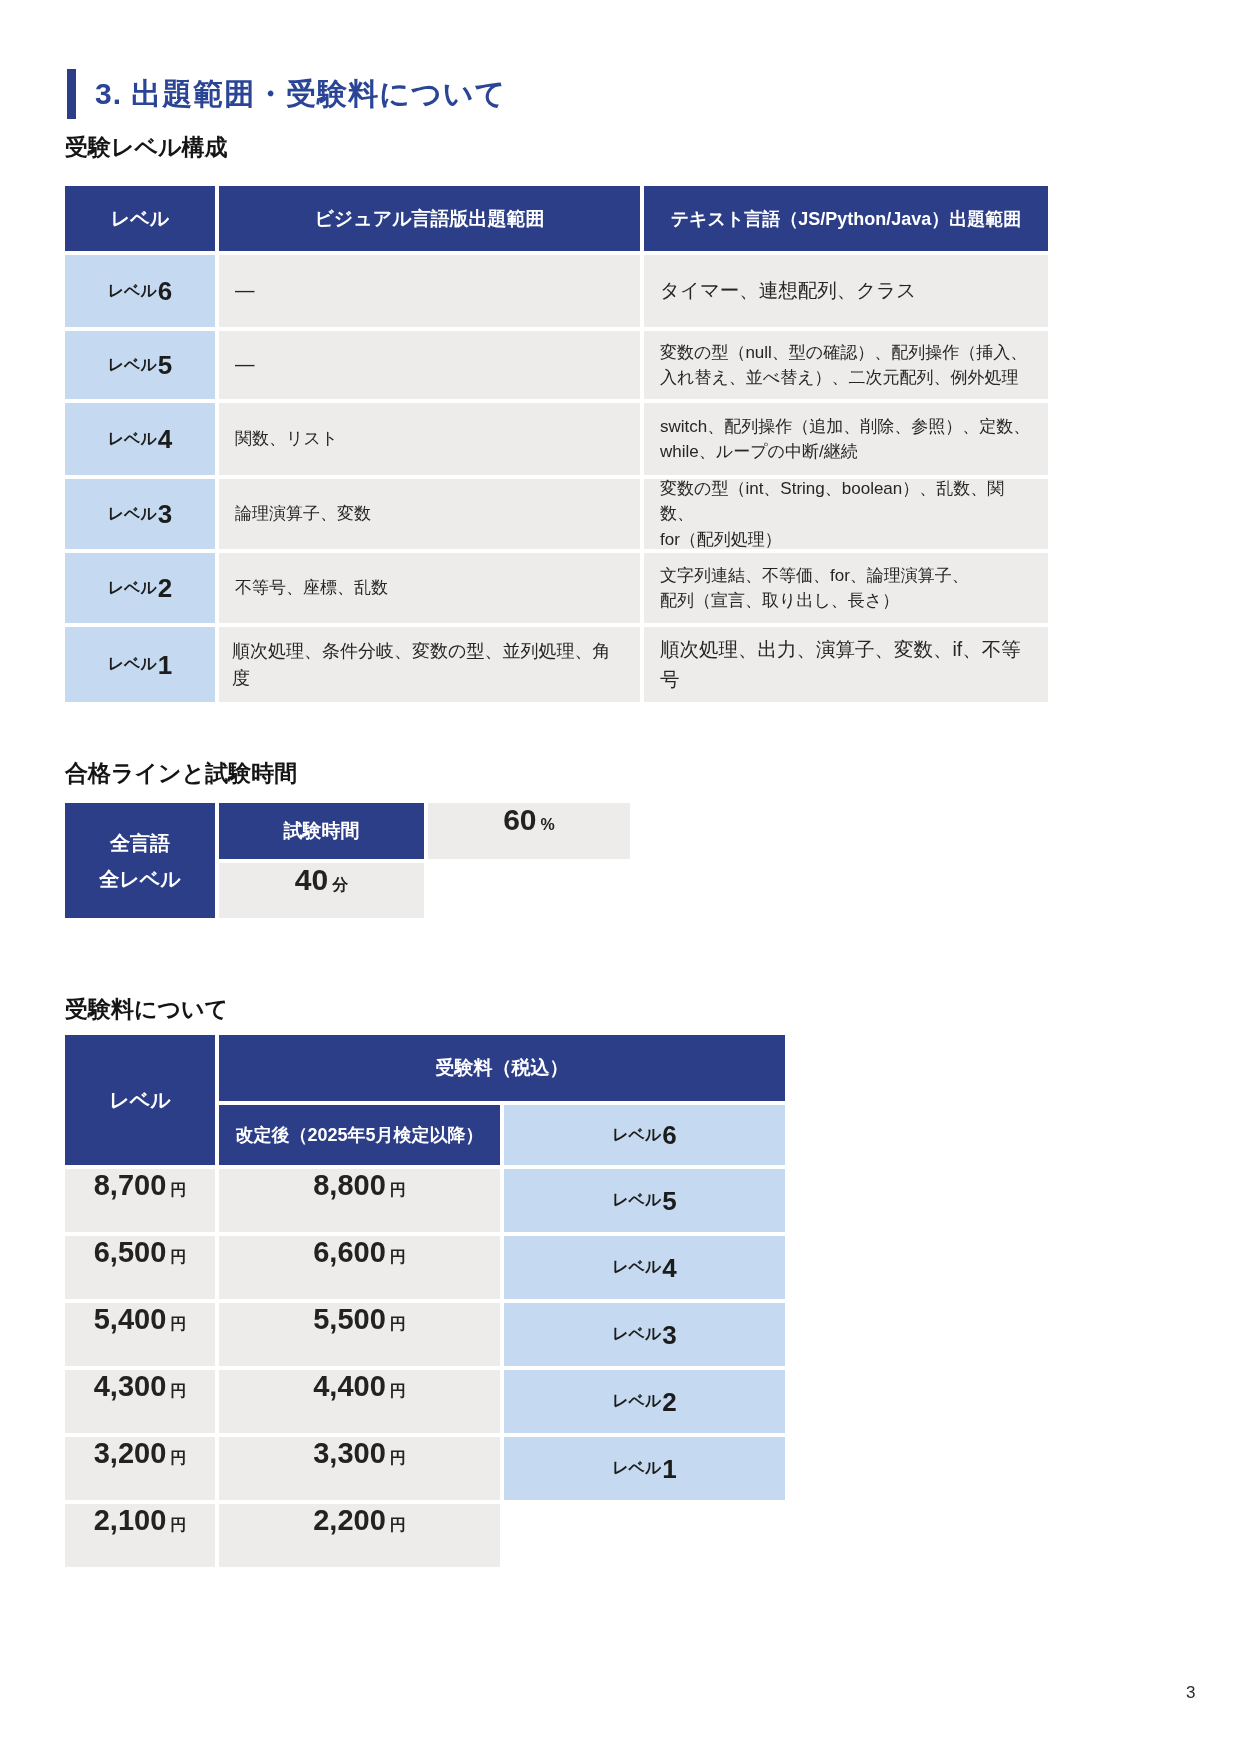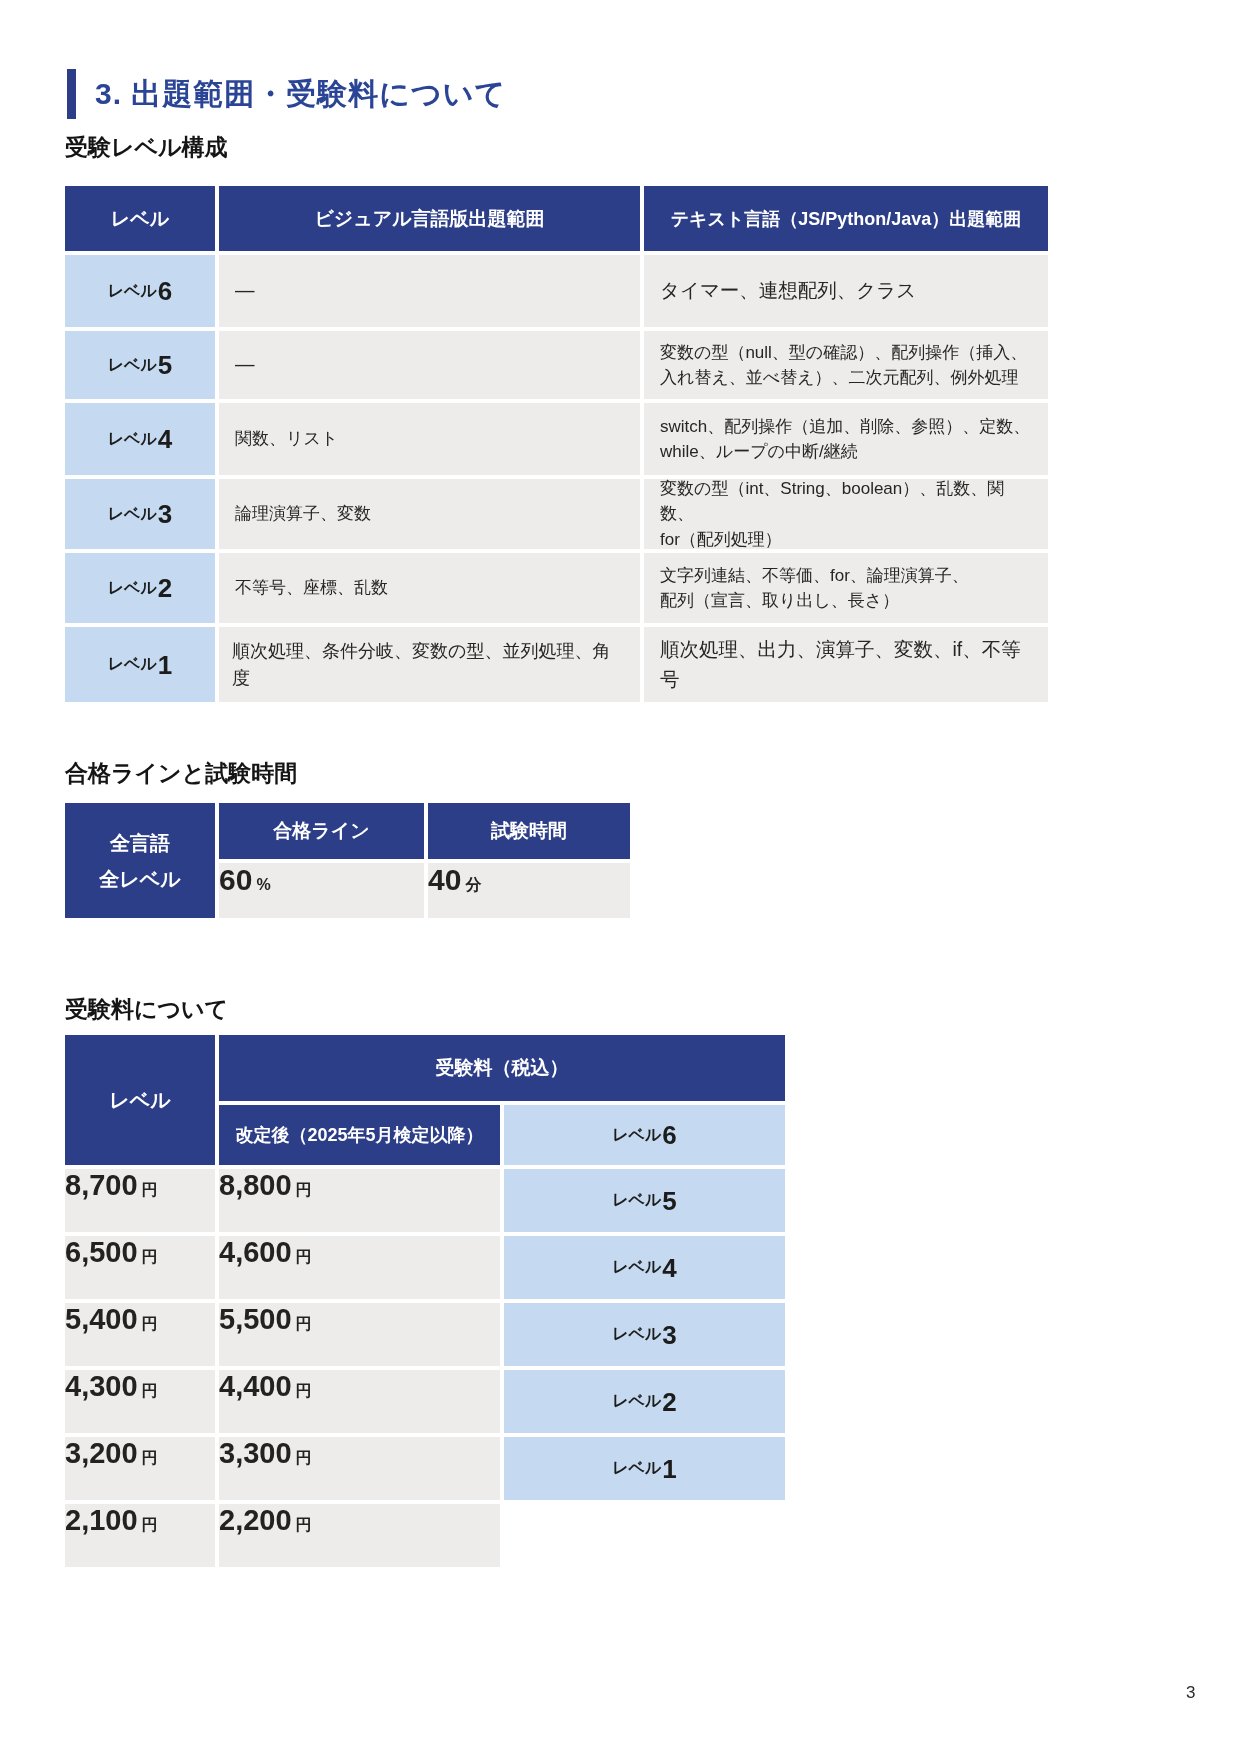--- a/index.html
+++ b/index.html
@@ -32,21 +32,21 @@
   .grid{display:grid;gap:4px;background:#fff;}
 
   
   .th{background:var(--navy);color:#fff;font-weight:700;display:flex;align-items:center;justify-content:center;text-align:center;font-size:19px;}
   .th.small{font-size:18px;}
   .cell-level{background:var(--lblue);display:flex;align-items:center;justify-content:center;}
   .lv-prefix{font-size:16px;font-weight:700;color:#1c1c1c;}
   .lv-num{font-size:26px;font-weight:700;color:#1c1c1c;line-height:1;margin-left:1px;}
   .cell-body{background:var(--gray);display:flex;align-items:center;padding:0 16px;font-size:17px;color:var(--ink);white-space:pre-line;line-height:1.5;}
   .cell-body.lg{font-size:19.5px;}
-  .cell-value{background:var(--gray);display:flex;align-items:baseline;}
+  .cell-value{background:var(--gray);display:flex;align-items:baseline;justify-content:center;}
   .val-num{font-size:29px;font-weight:700;color:#222;}
   .val-unit{font-size:16px;font-weight:700;color:#222;margin-left:4px;}
 
   
   .t-levels{grid-template-columns:150px 421px 404px;grid-template-rows:65px 72px 68px 72px 70px 70px 75px;}
 
   
   .t-pass{grid-template-columns:150px 205px 202px;grid-template-rows:56px 55px;}
   .pass-label{grid-row:1/3;background:var(--navy);color:#fff;font-weight:700;font-size:20px;display:flex;align-items:center;justify-content:center;text-align:center;white-space:pre-line;line-height:1.8;}
   .t-pass .val-num{font-size:30px;}
@@ -120,21 +120,20 @@
     </div>
     <div class="cell-body" style="font-size:18px;padding:0 13px;">順次処理、条件分岐、変数の型、並列処理、角度</div>
     <div class="cell-body lg">順次処理、出力、演算子、変数、if、不等号</div>
   </div>
 
   <h2 class="sec" id="h-pass">合格ラインと試験時間</h2>
 
   <div class="grid t-pass">
     <div class="pass-label">全言語
 全レベル</div>
-    <div class="th">合格ライン</div>
     <div class="th">試験時間</div>
     <div class="cell-value">
       <span class="val-num">60</span>
       <span class="val-unit">%</span>
     </div>
     <div class="cell-value">
       <span class="val-num">40</span>
       <span class="val-unit">分</span>
     </div>
   </div>
@@ -161,21 +160,21 @@
 
     <div class="cell-level">
       <span class="lv-prefix">レベル</span>
         <span class="lv-num">5</span>
     </div>
     <div class="cell-value">
       <span class="val-num">6,500</span>
         <span class="val-unit">円</span>
     </div>
     <div class="cell-value">
-      <span class="val-num">4,600</span>
+      <span class="val-num">6,600</span>
         <span class="val-unit">円</span>
     </div>
 
     <div class="cell-level">
       <span class="lv-prefix">レベル</span>
         <span class="lv-num">4</span>
     </div>
     <div class="cell-value">
       <span class="val-num">5,400</span>
         <span class="val-unit">円</span>

